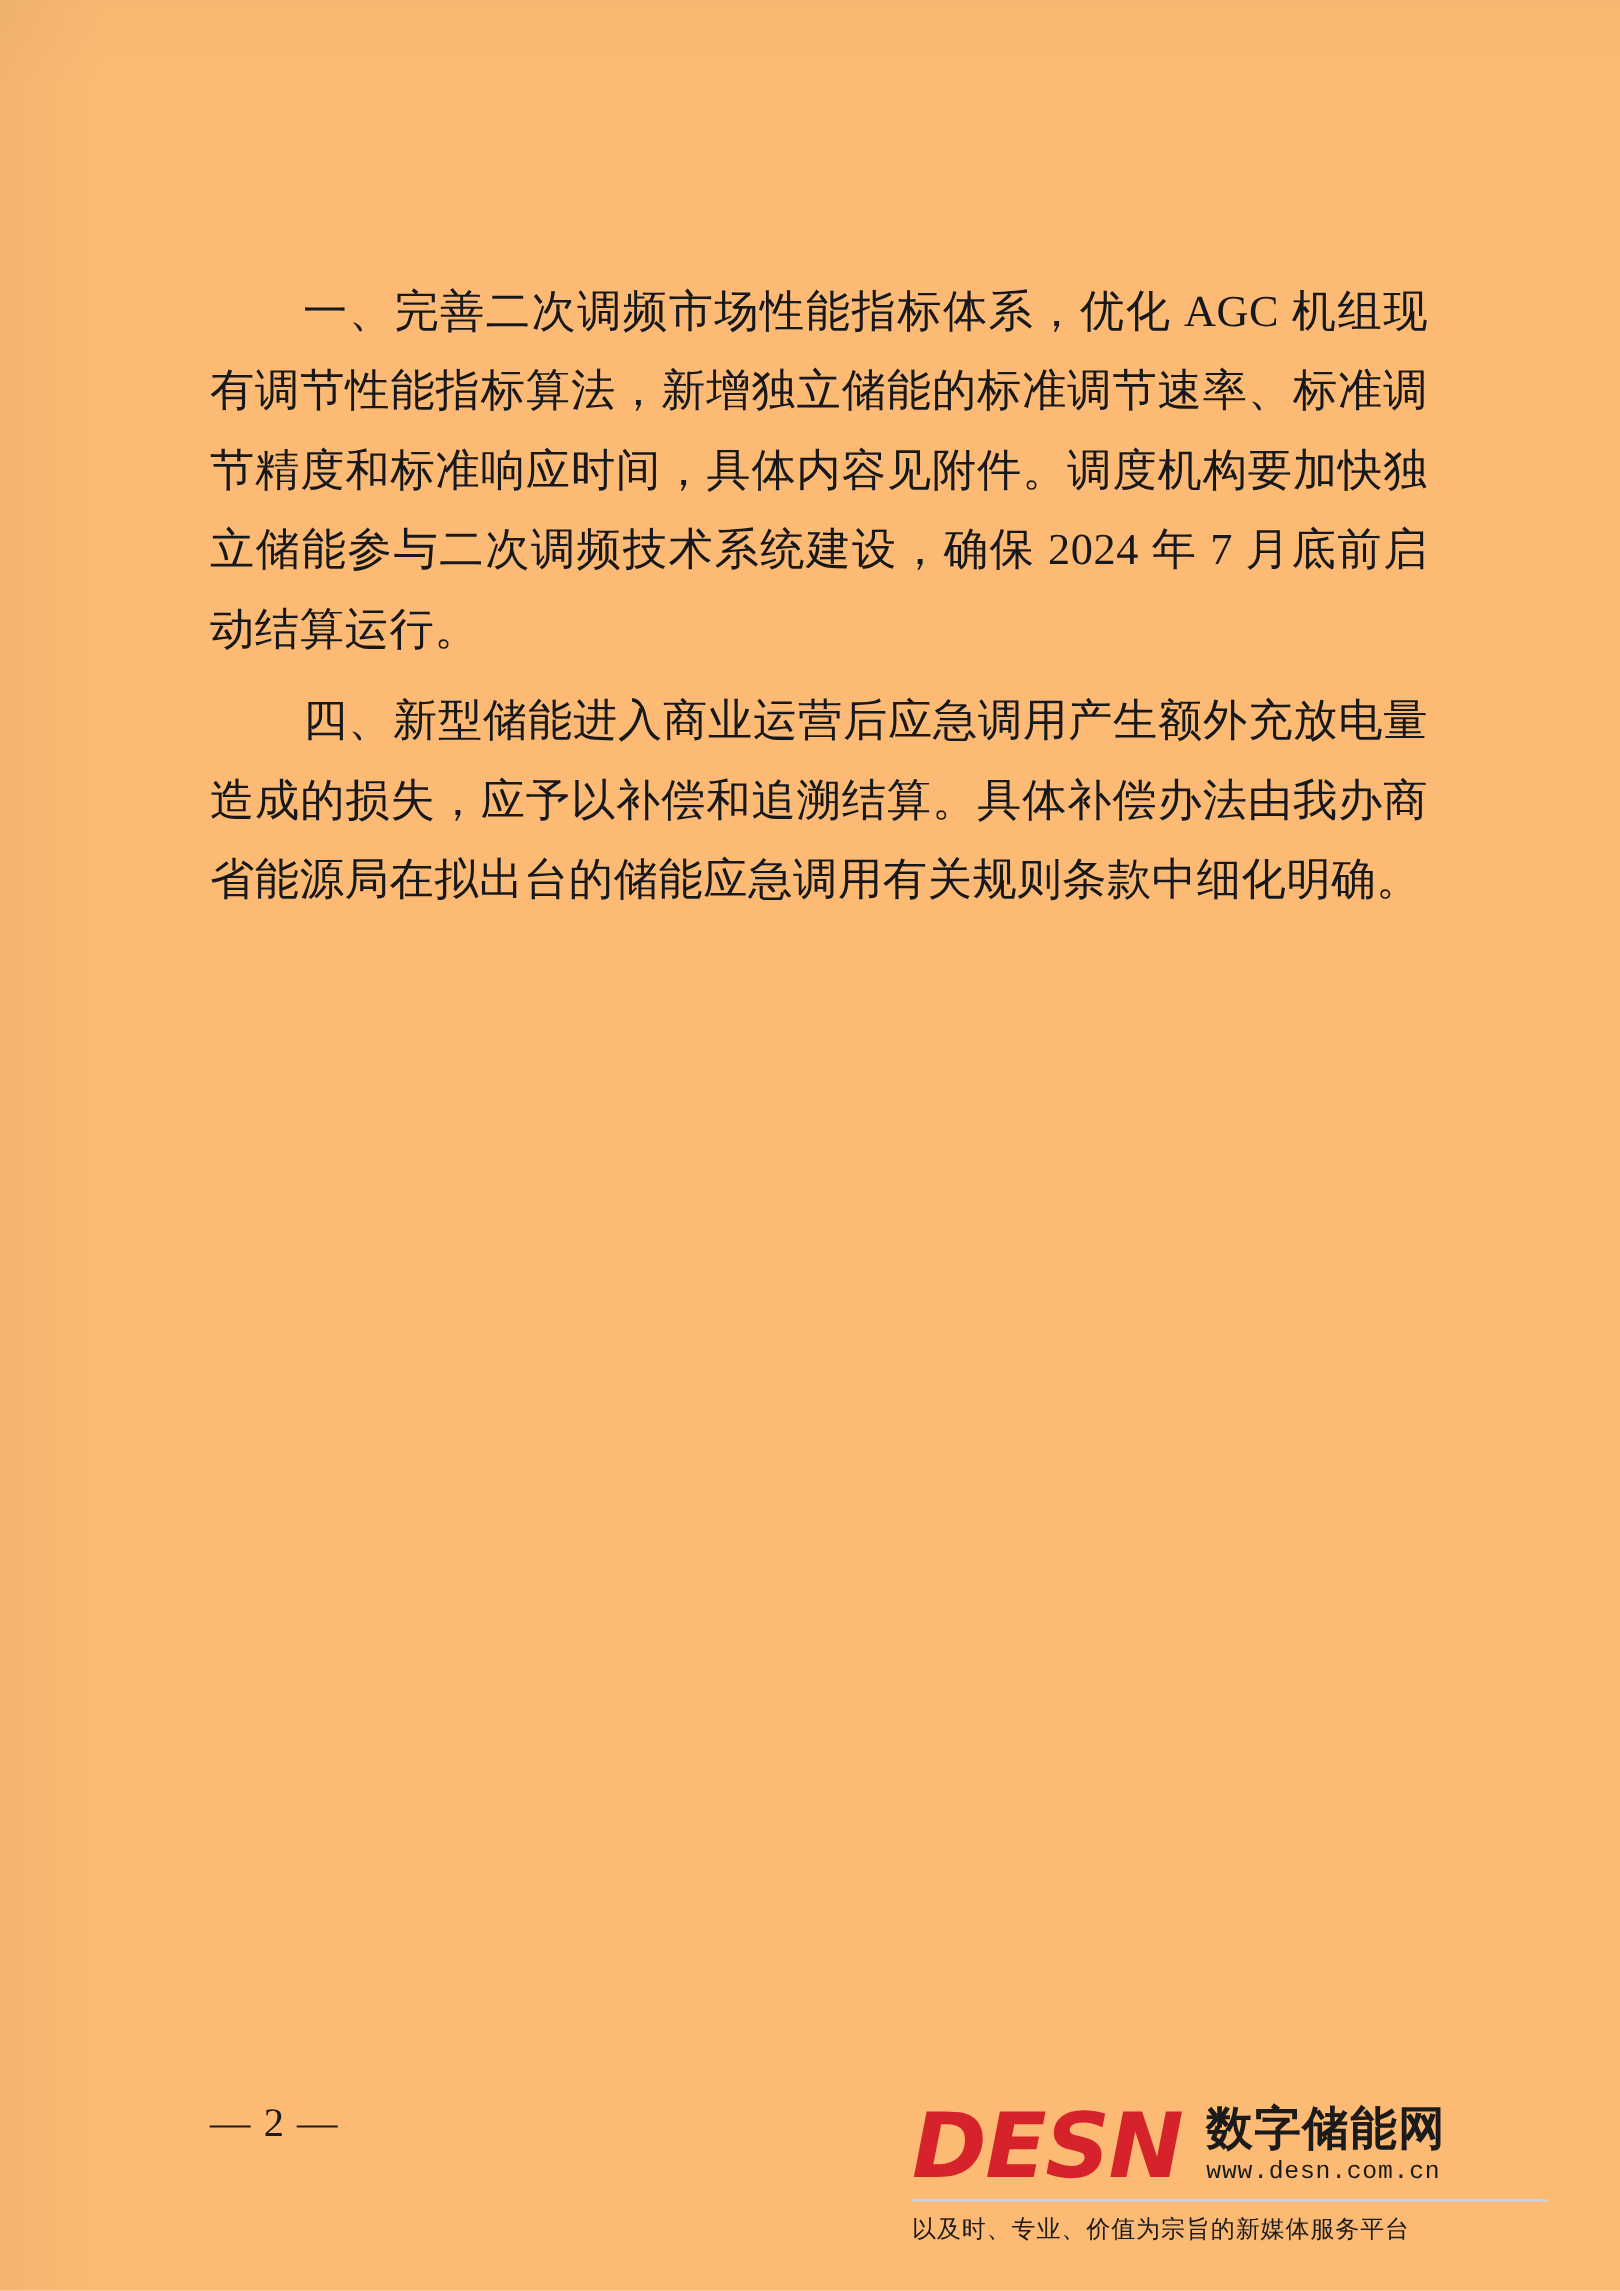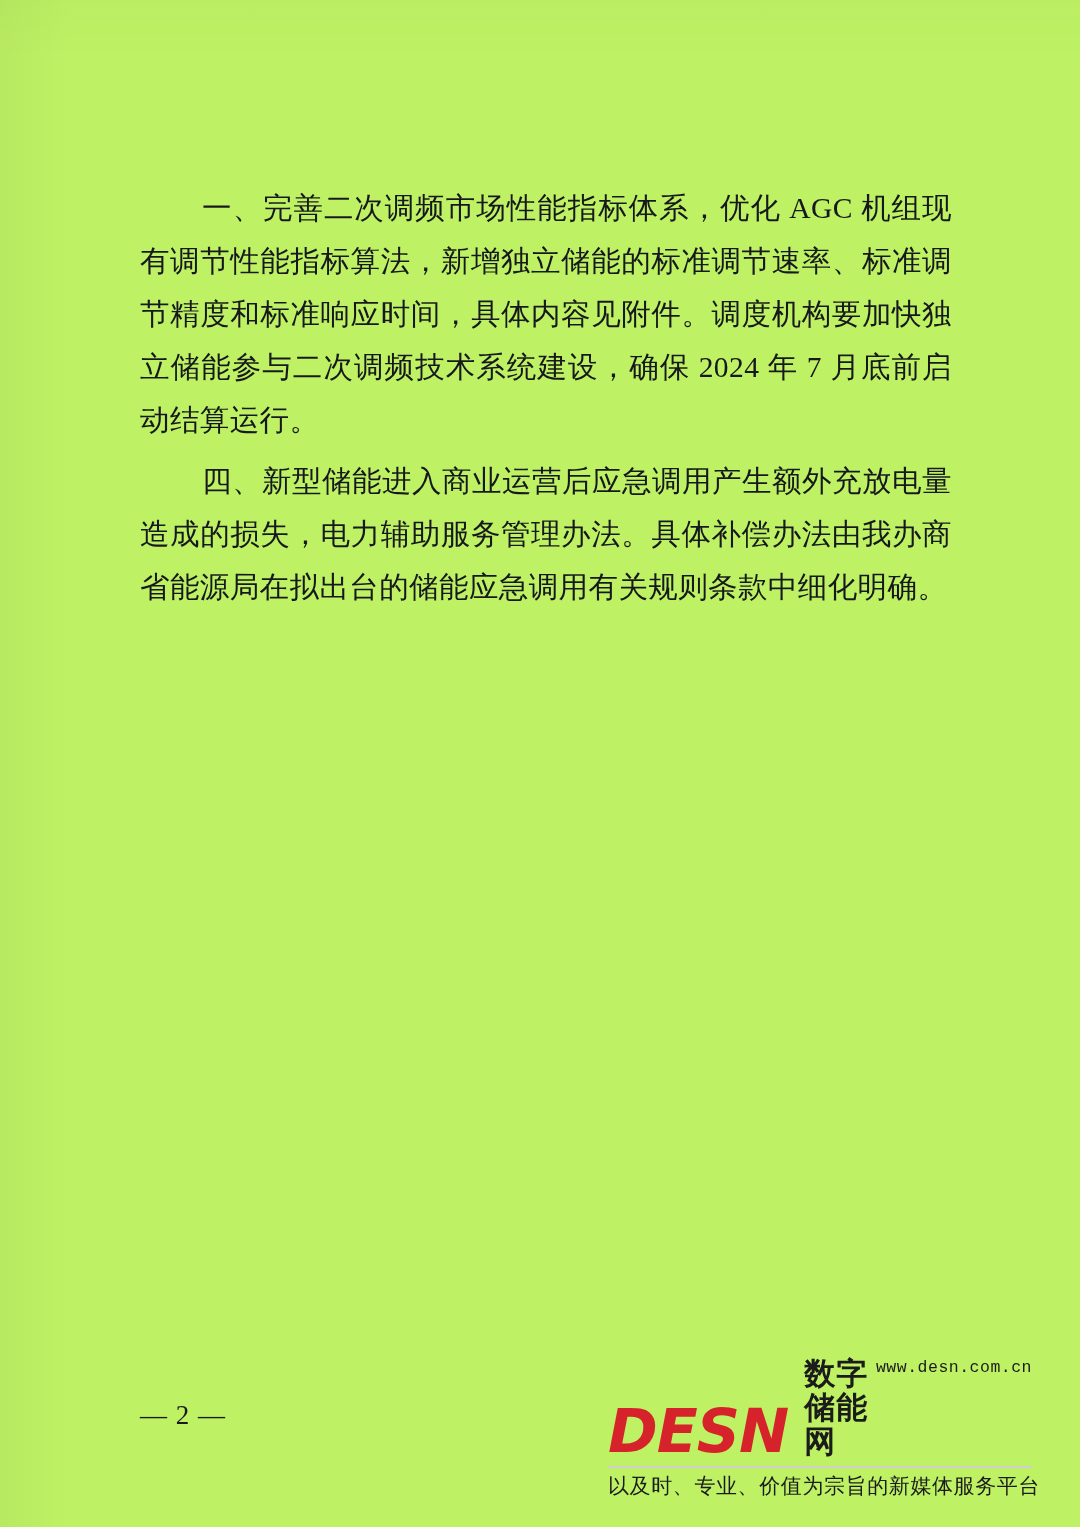--- a/index.html
+++ b/index.html
@@ -11,21 +11,21 @@
     height: 1527px;
     background: #ffffff;
     font-family: "Liberation Serif", "DejaVu Serif", serif;
     color: #141414;
     overflow: hidden;
     position: relative;
   }
   .page {
     position: absolute;
     inset: 0;
-    background: #bef264;
+    background: #fdba74;
   }
   .paper-tint {
     position: absolute;
     inset: 0;
     background:
       linear-gradient(90deg, rgba(0,0,0,0.035) 0px, rgba(0,0,0,0.0) 70px),
       linear-gradient(180deg, rgba(0,0,0,0.02) 0px, rgba(0,0,0,0) 60px);
     pointer-events: none;
   }
   .content {
@@ -92,21 +92,21 @@
     position: absolute;
     left: 2px;
     right: 4px;
     bottom: 6px;
     height: 8px;
     background: #ffffff;
     opacity: 0.0;
   }
   .wm-right {
     display: flex;
-    flex-direction: row;
+    flex-direction: column;
     justify-content: center;
     padding-bottom: 2px;
   }
   .wm-cn {
     font-family: "DejaVu Sans", sans-serif;
     font-weight: bold;
     font-size: 31px;
     line-height: 34px;
     color: #1b1b1b;
     letter-spacing: 1px;
@@ -120,36 +120,36 @@
     margin-top: 2px;
   }
   .wm-divider {
     height: 2px;
     background: #cfcfcf;
     margin: 6px 0 7px 0;
     width: 100%;
   }
   .wm-slogan {
     font-family: "DejaVu Sans", sans-serif;
-    font-size: 21px;
+    font-size: 16px;
     line-height: 22px;
     color: #1b1b1b;
     letter-spacing: 0.6px;
     white-space: nowrap;
   }
 </style>
 </head>
 <body>
 
 <div class="page">
   <div class="paper-tint"></div>
 
   <div class="content">
     <p class="para">一、完善二次调频市场性能指标体系，优化 AGC 机组现有调节性能指标算法，新增独立储能的标准调节速率、标准调节精度和标准响应时间，具体内容见附件。调度机构要加快独立储能参与二次调频技术系统建设，确保 2024 年 7 月底前启动结算运行。</p>
-    <p class="para">四、新型储能进入商业运营后应急调用产生额外充放电量造成的损失，电力辅助服务管理办法。具体补偿办法由我办商省能源局在拟出台的储能应急调用有关规则条款中细化明确。</p>
+    <p class="para">四、新型储能进入商业运营后应急调用产生额外充放电量造成的损失，应予以补偿和追溯结算。具体补偿办法由我办商省能源局在拟出台的储能应急调用有关规则条款中细化明确。</p>
   </div>
 
   <div class="footer">
     <div class="page-number">— 2 —</div>
 
     <div class="watermark">
       <div class="wm-top">
         <div class="wm-desn">DESN</div>
         <div class="wm-right">
           <div class="wm-cn">数字储能网</div>

